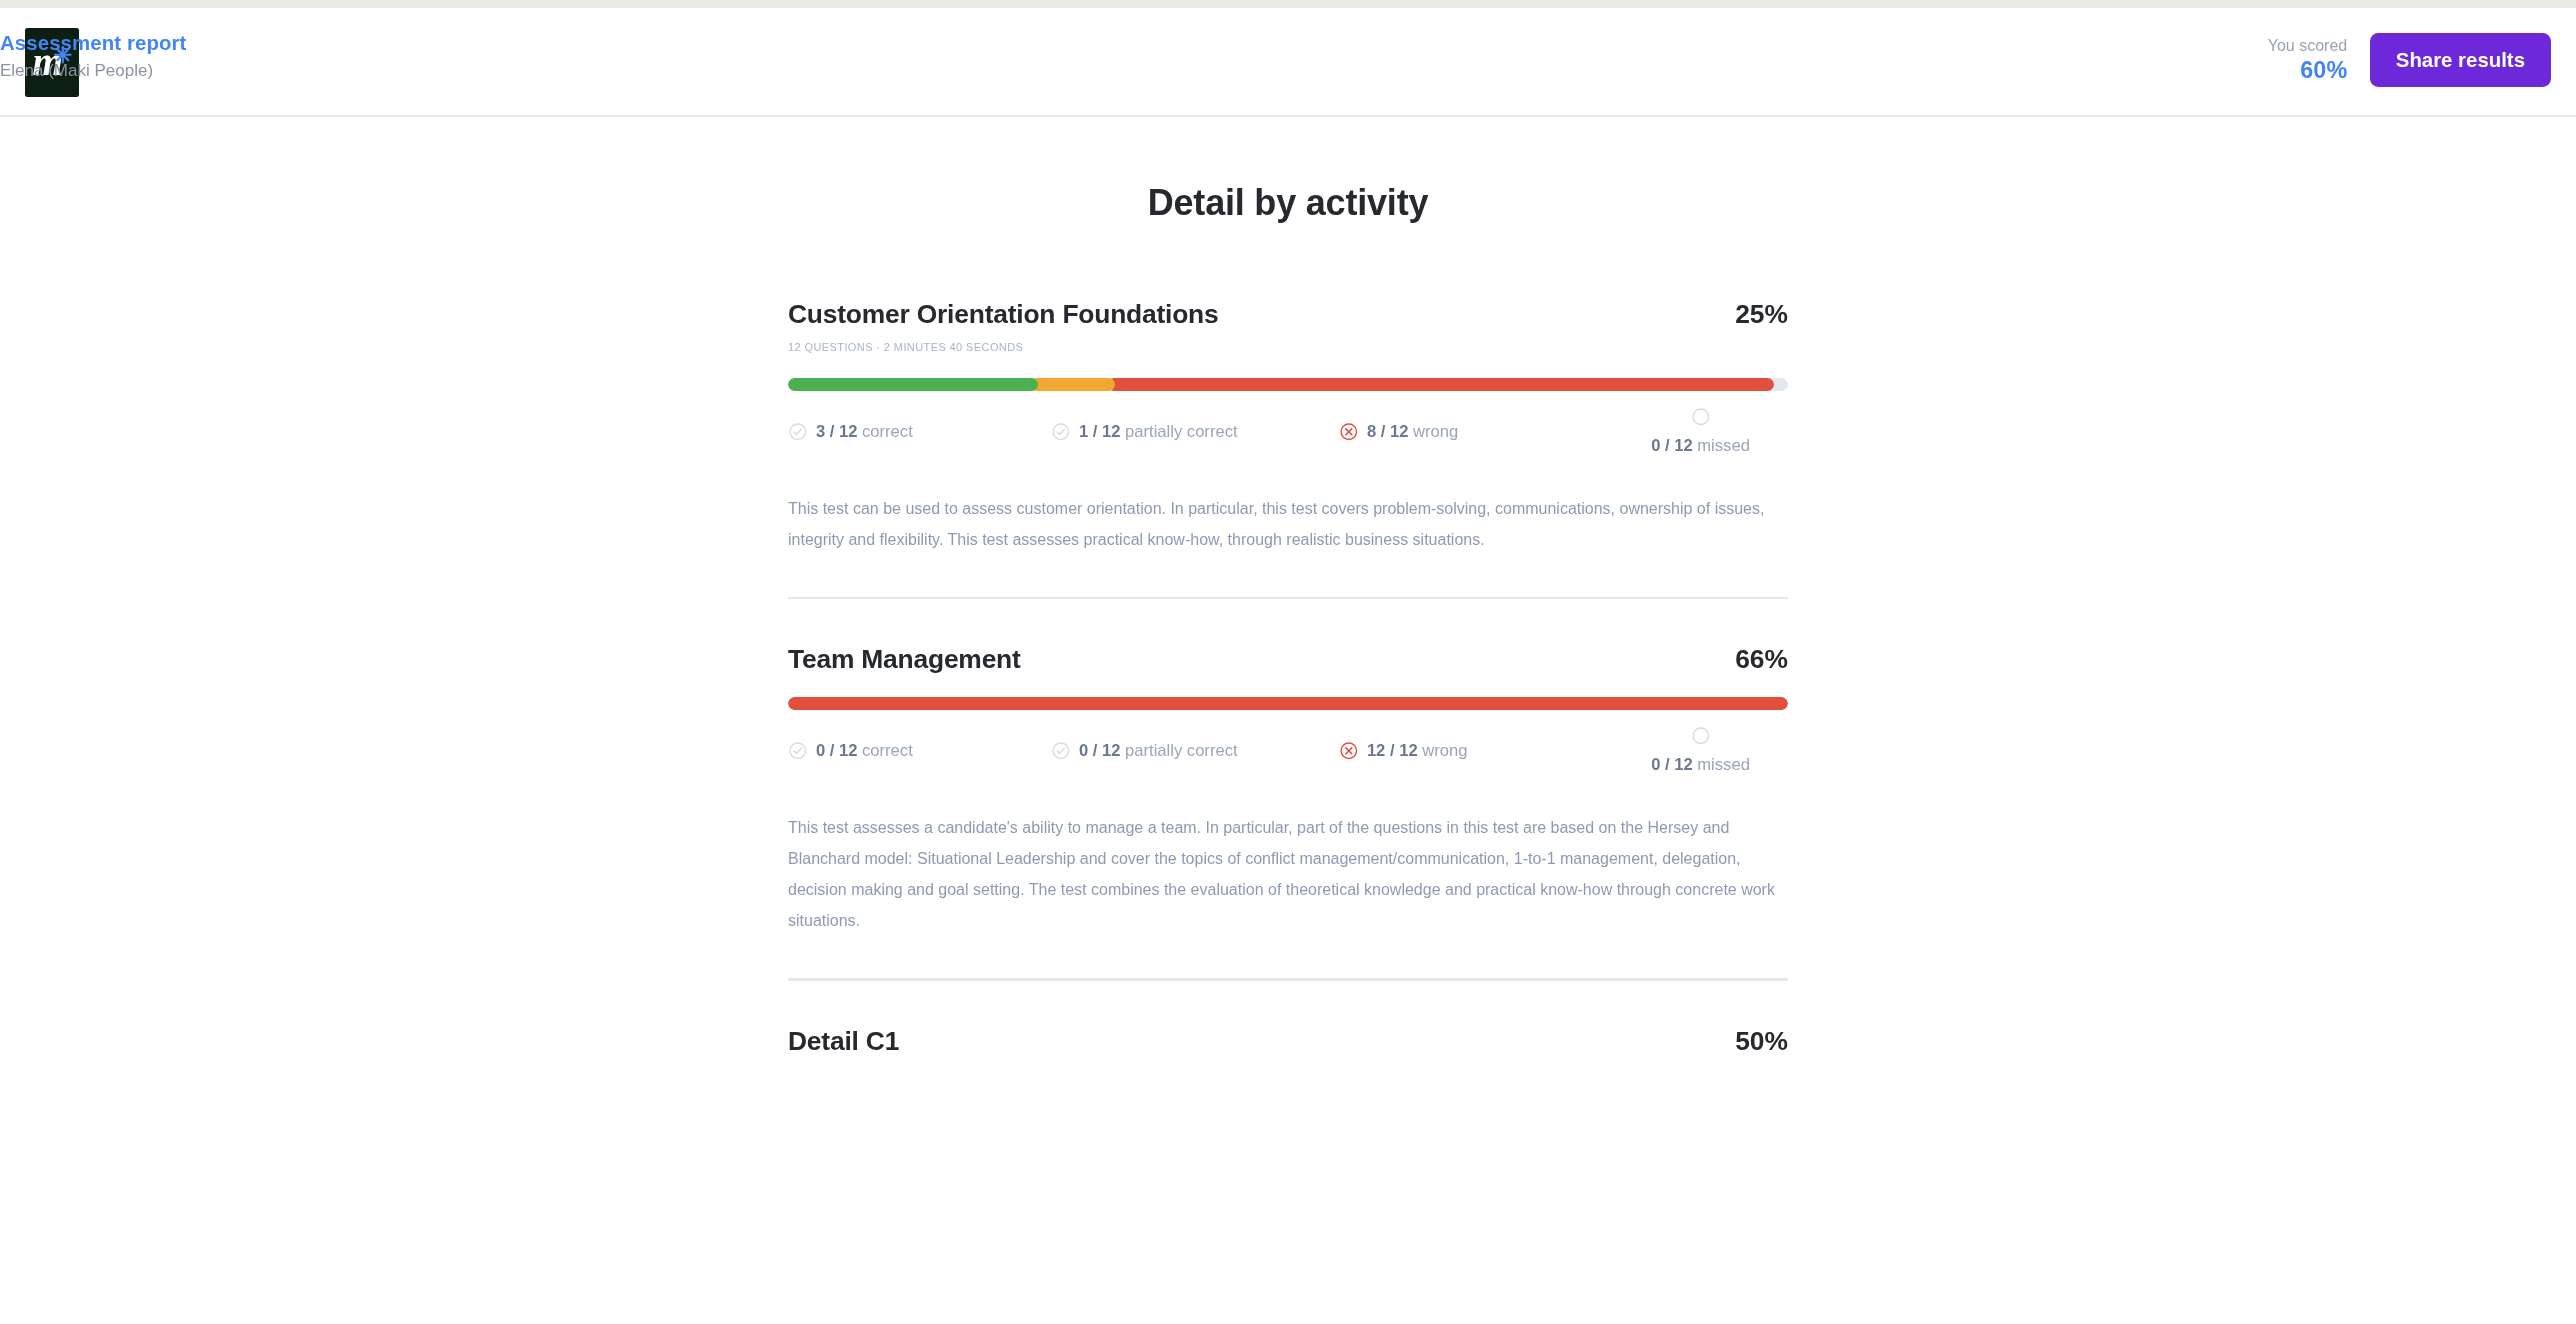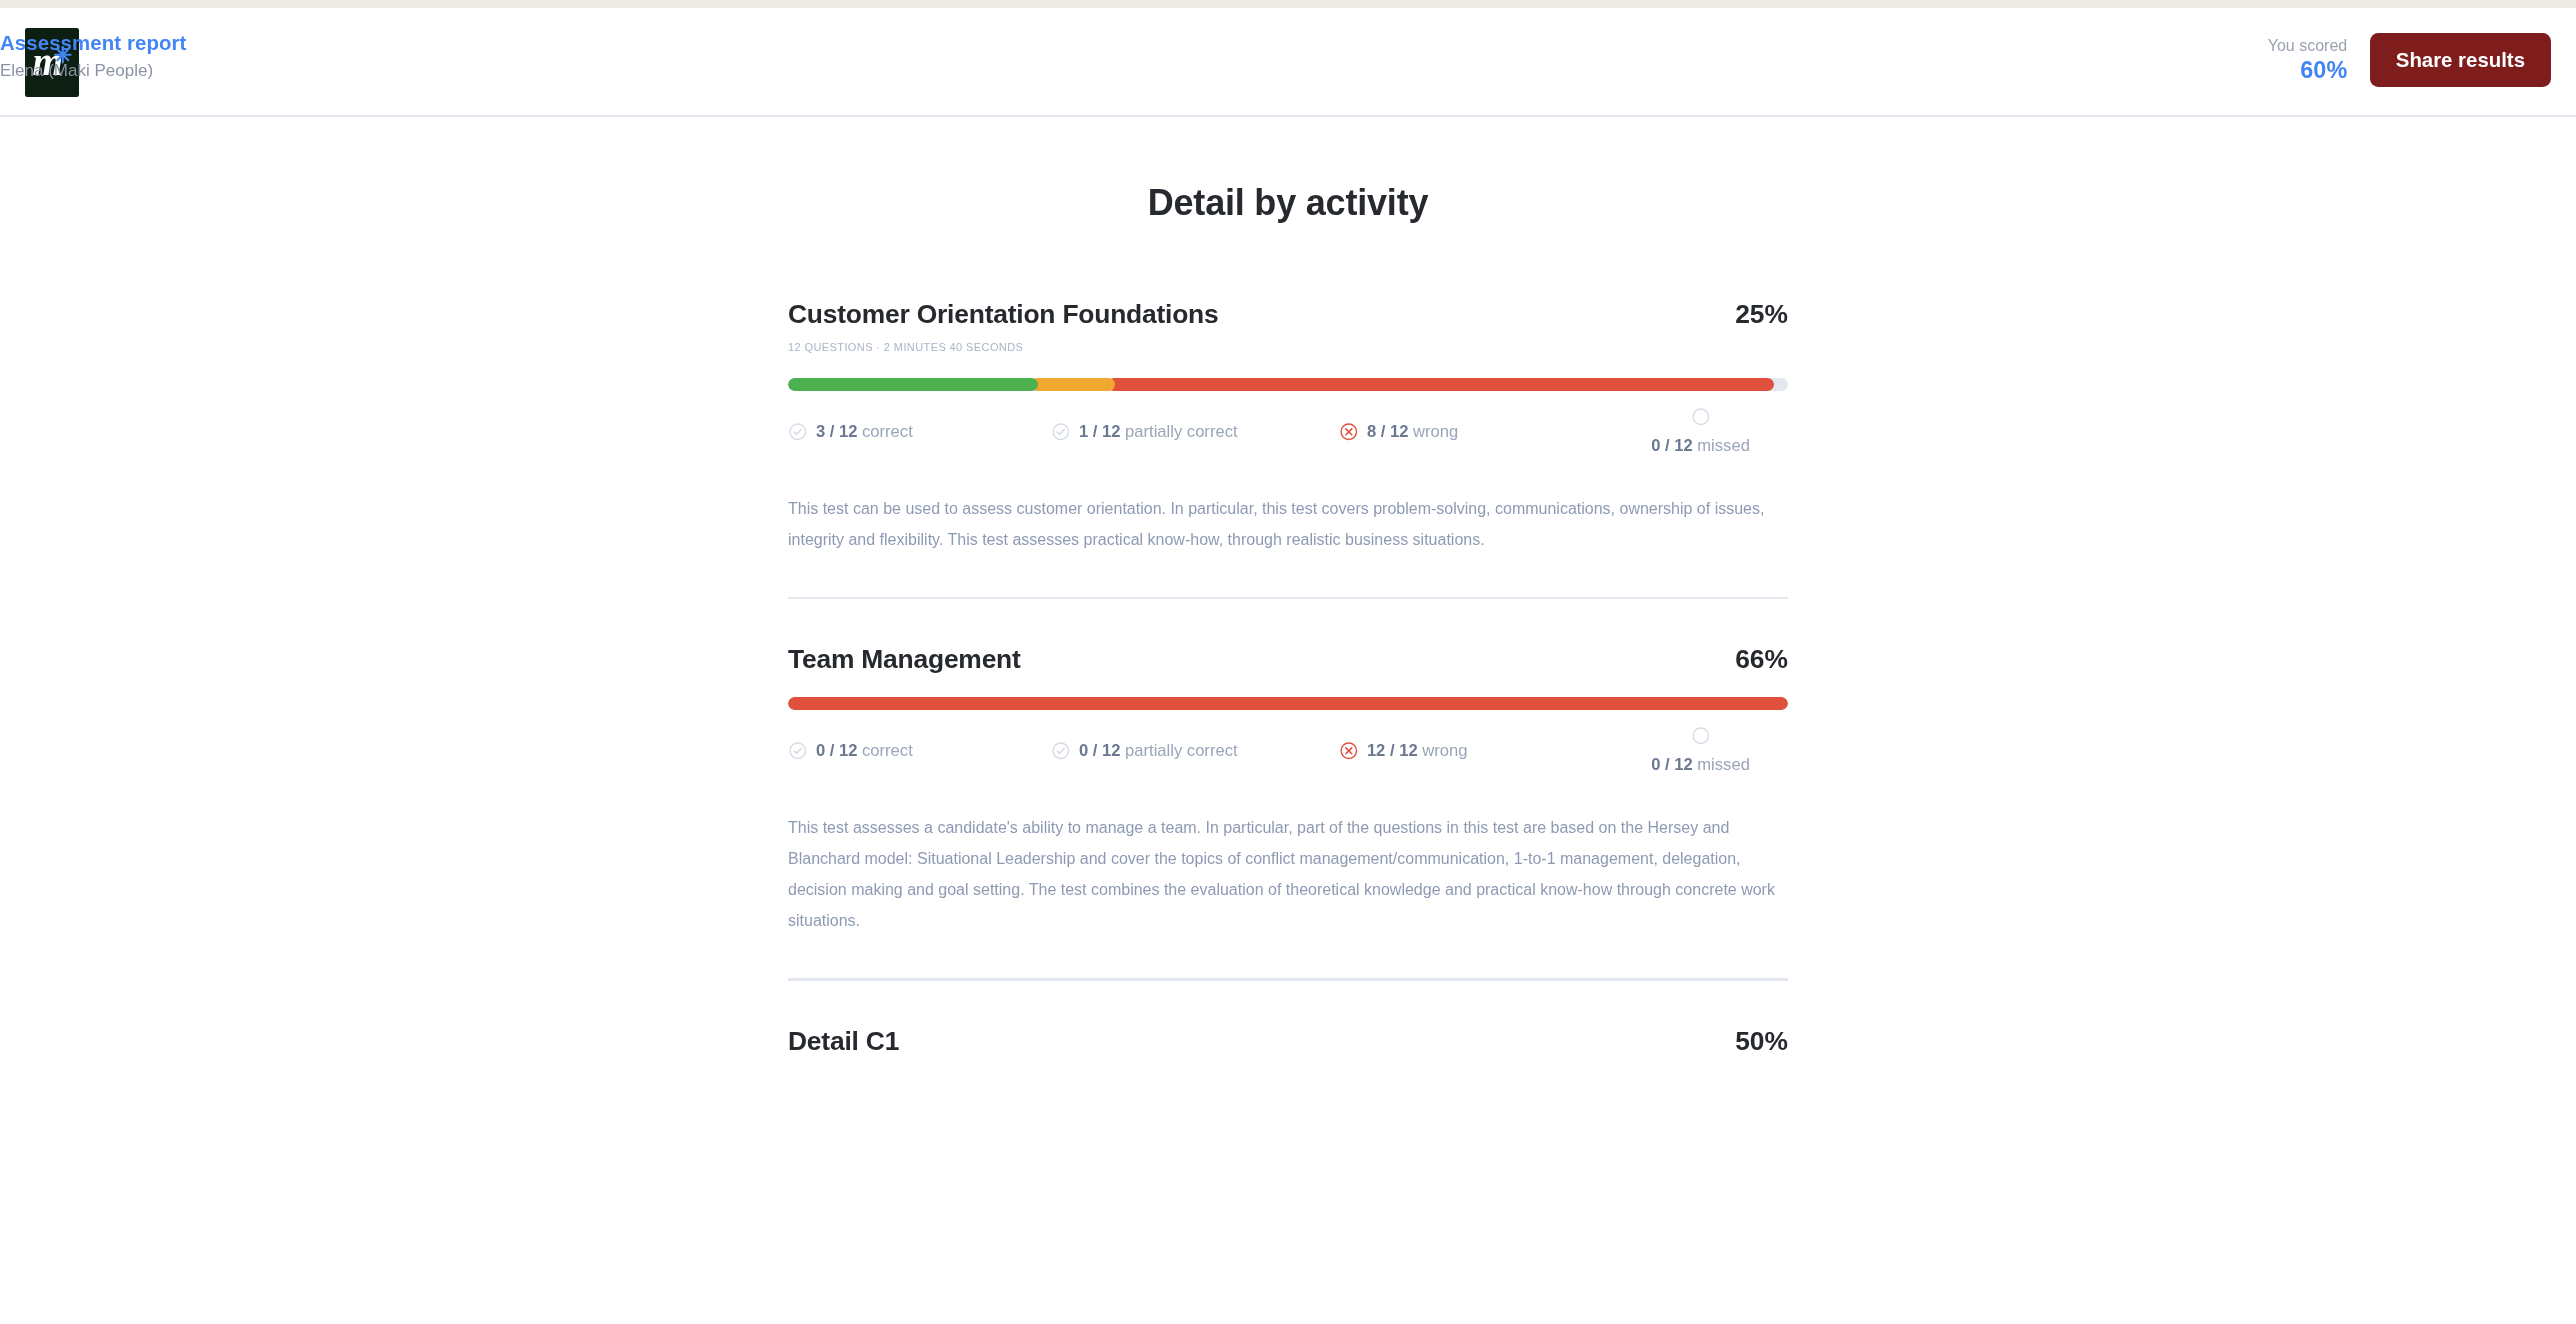--- a/index.html
+++ b/index.html
@@ -118,21 +118,21 @@
     line-height: 19.6px;
   }
   .score-value {
     font-size: 23.4px;
     font-weight: 700;
     color: #4285f4;
     line-height: 27px;
     margin-top: 0.8px;
   }
   .share-btn {
-    background: #7f1d1d;
+    background: #6d28d9;
     color: #ffffff;
     font-size: 20.4px;
     font-weight: 700;
     padding: 15px 26px;
     border: none;
     border-radius: 8.3px;
     cursor: pointer;
     font-family: "Liberation Sans", sans-serif;
     line-height: 24px;
     white-space: nowrap;

